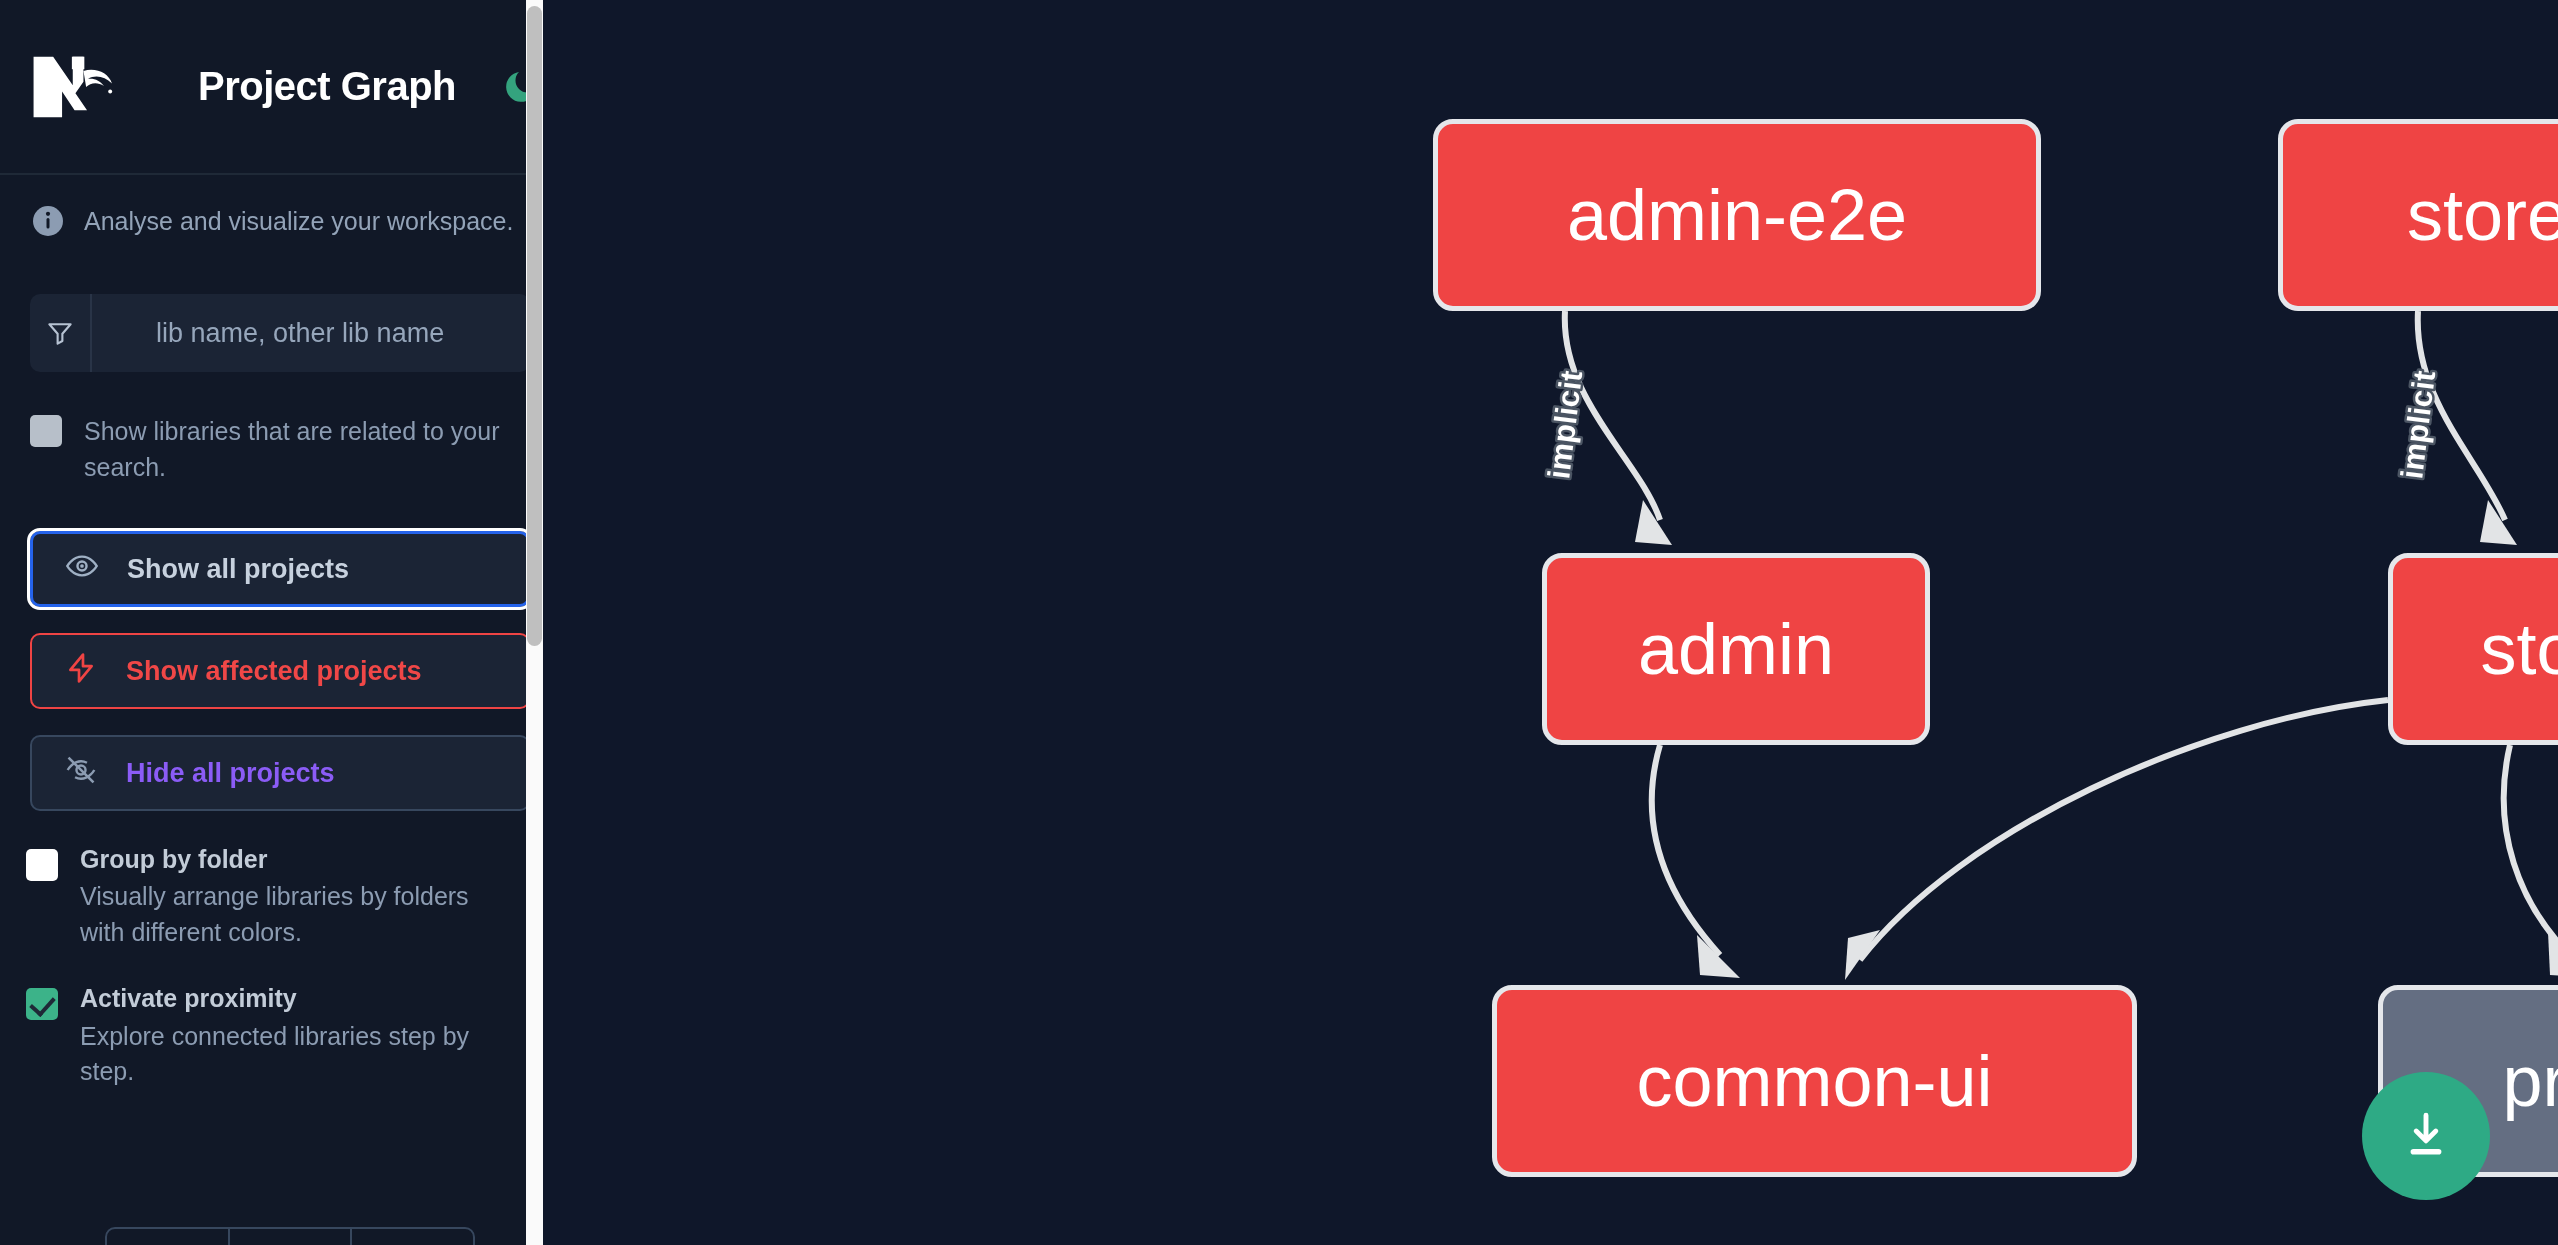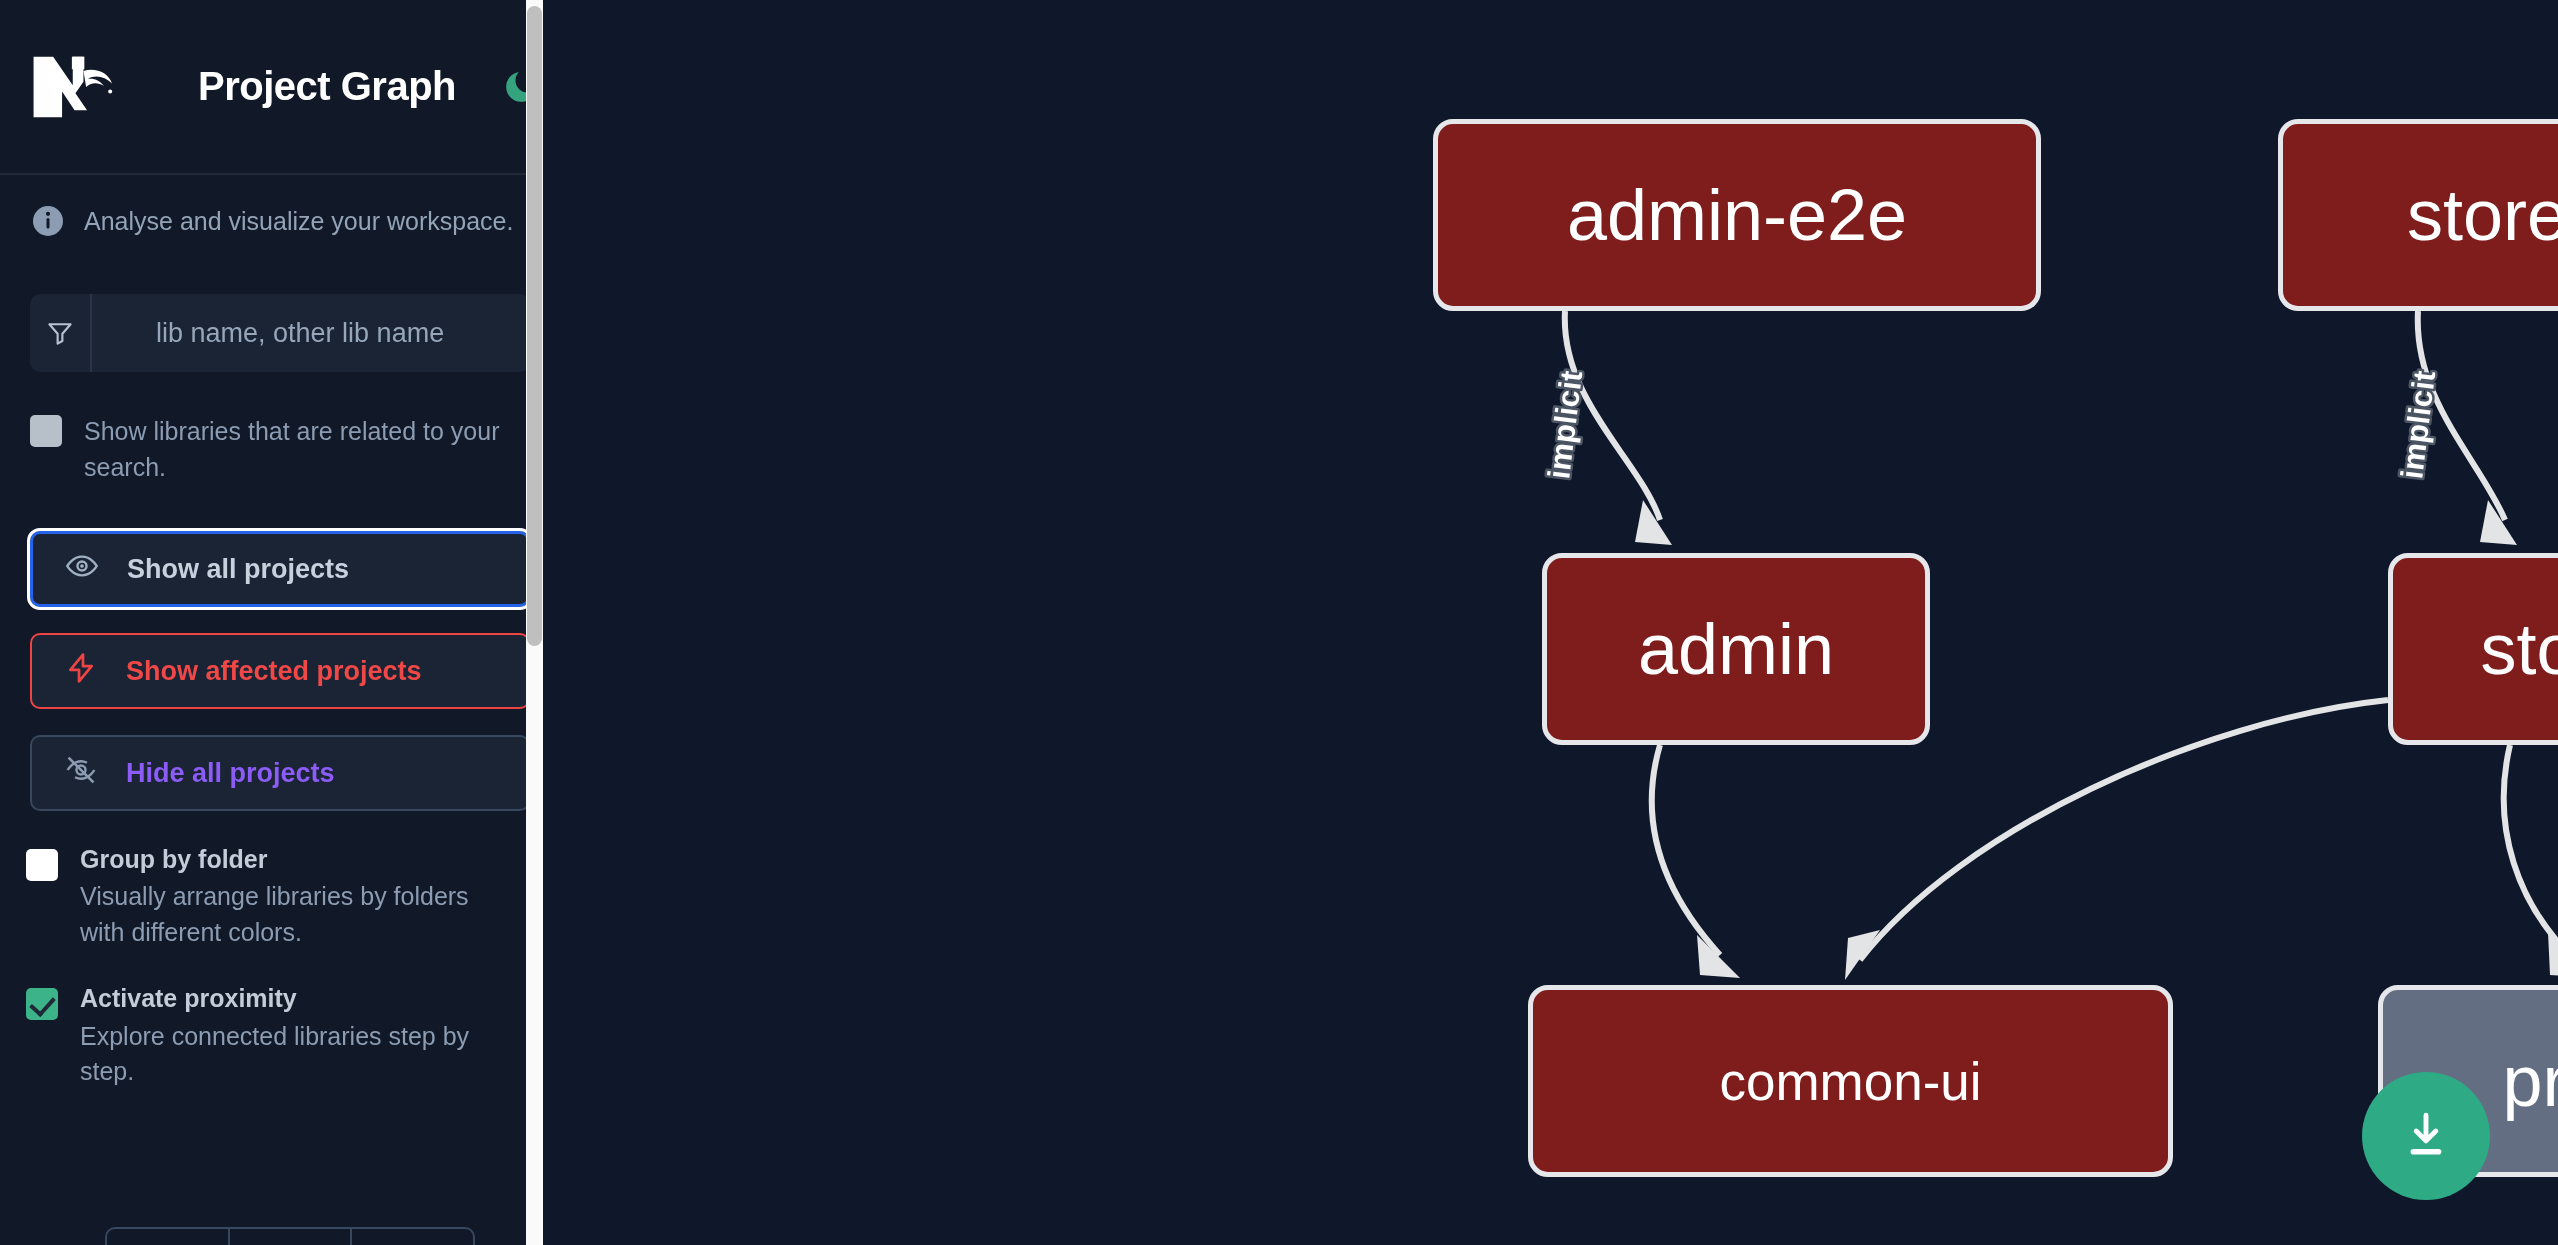--- a/index.html
+++ b/index.html
@@ -133,21 +133,21 @@
     position: absolute;
     border: 5px solid #e5e7eb;
     border-radius: 20px;
     display: flex; align-items: center; justify-content: center;
     color: #ffffff;
     font-family: "Liberation Sans", sans-serif;
     font-weight: 400;
     cursor: pointer;
     line-height: 1;
   }
-  .node.red  { background: #7f1d1d; }
+  .node.red  { background: #ef4444; }
   .node.gray { background: #646e82; }
 
   svg.edges { position: absolute; left: 0; top: 0; width: 100%; height: 100%; pointer-events: none; }
   .edge-path { fill: none; stroke: #e2e4e6; stroke-width: 6; }
   .edge-head { fill: #e2e4e6; }
   .edge-label {
     fill: #ffffff; font-family: "Liberation Sans", sans-serif;
     font-size: 31px; font-weight: 700;
     paint-order: stroke; stroke: #4b5563; stroke-width: 5px; stroke-linejoin: round;
   }
@@ -301,21 +301,21 @@
     </div>
 
     <div class="node red" style="left:982px; top:553px; width:388px; height:192px; font-size:72px;">
       <span>admin</span>
     </div>
 
     <div class="node red" style="left:1828px; top:553px; width:345px; height:192px; font-size:72px;">
       <span>store</span>
     </div>
 
-    <div class="node red" style="left:932px; top:985px; width:645px; height:192px; font-size:53px;margin-left:36px;">
+    <div class="node red" style="left:932px; top:985px; width:645px; height:192px; font-size:72px;">
       <span>common-ui</span>
     </div>
 
     <div class="node gray" style="left:1818px; top:985px; width:525px; height:192px; font-size:72px;">
       <span>products</span>
     </div>
 
     <button class="fab">
       <span>
         <svg viewBox="0 0 24 24" width="56" height="56" aria-hidden="true">

